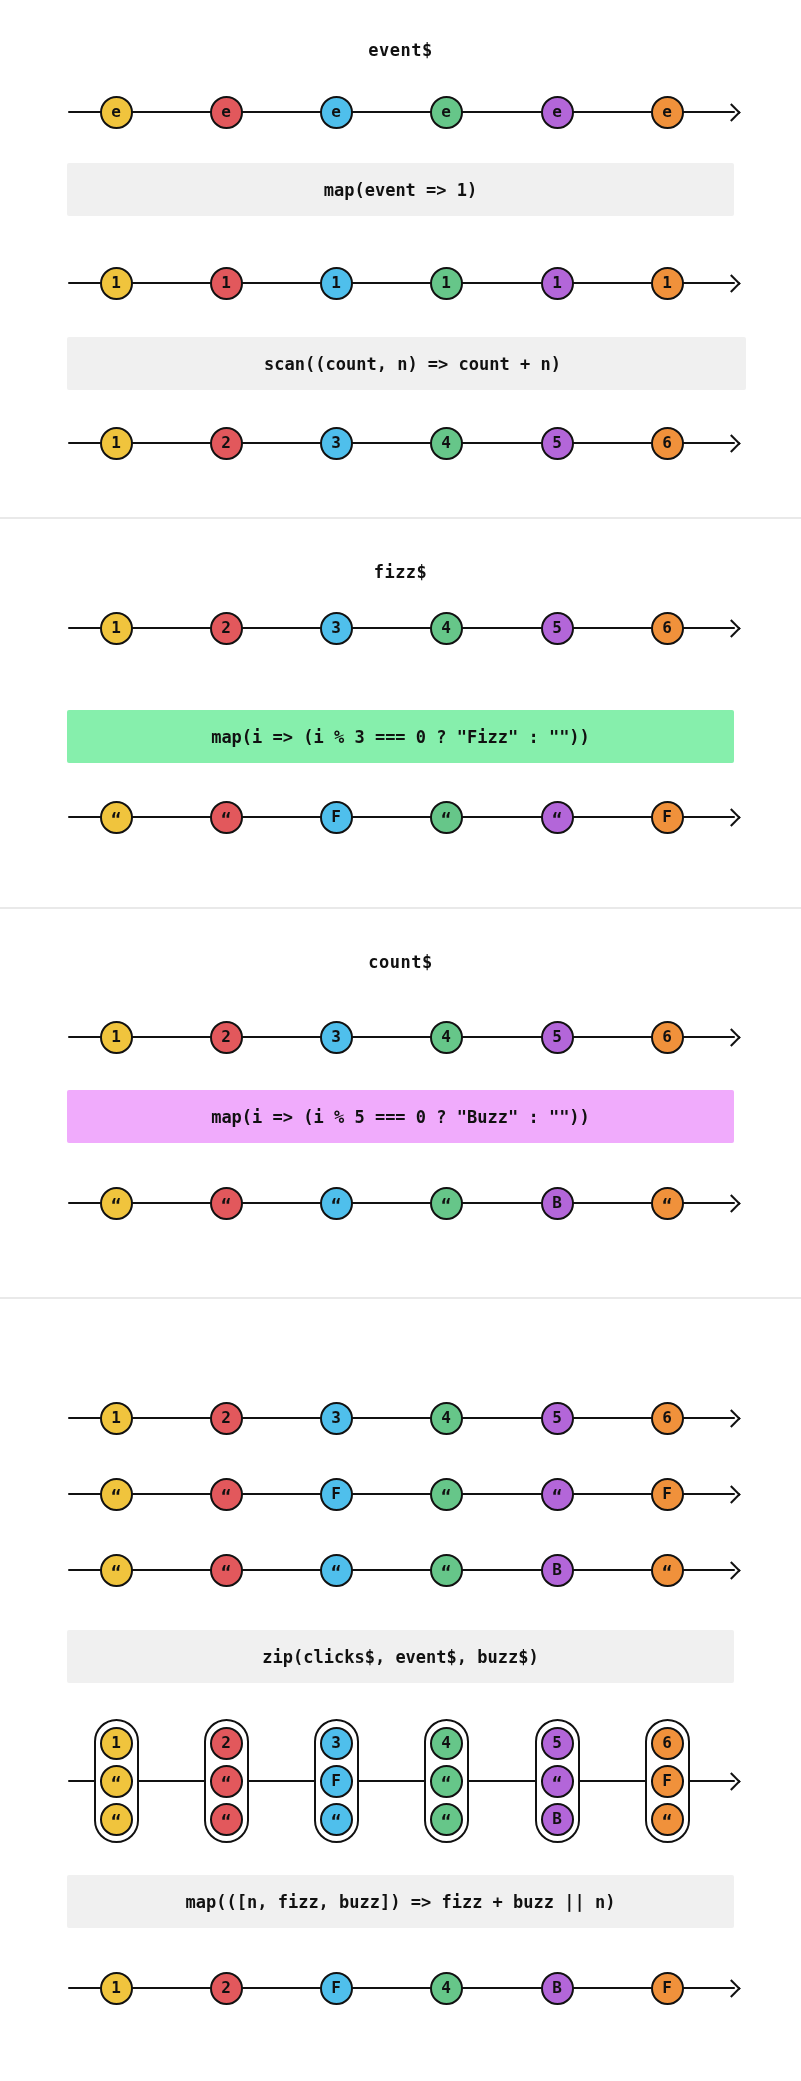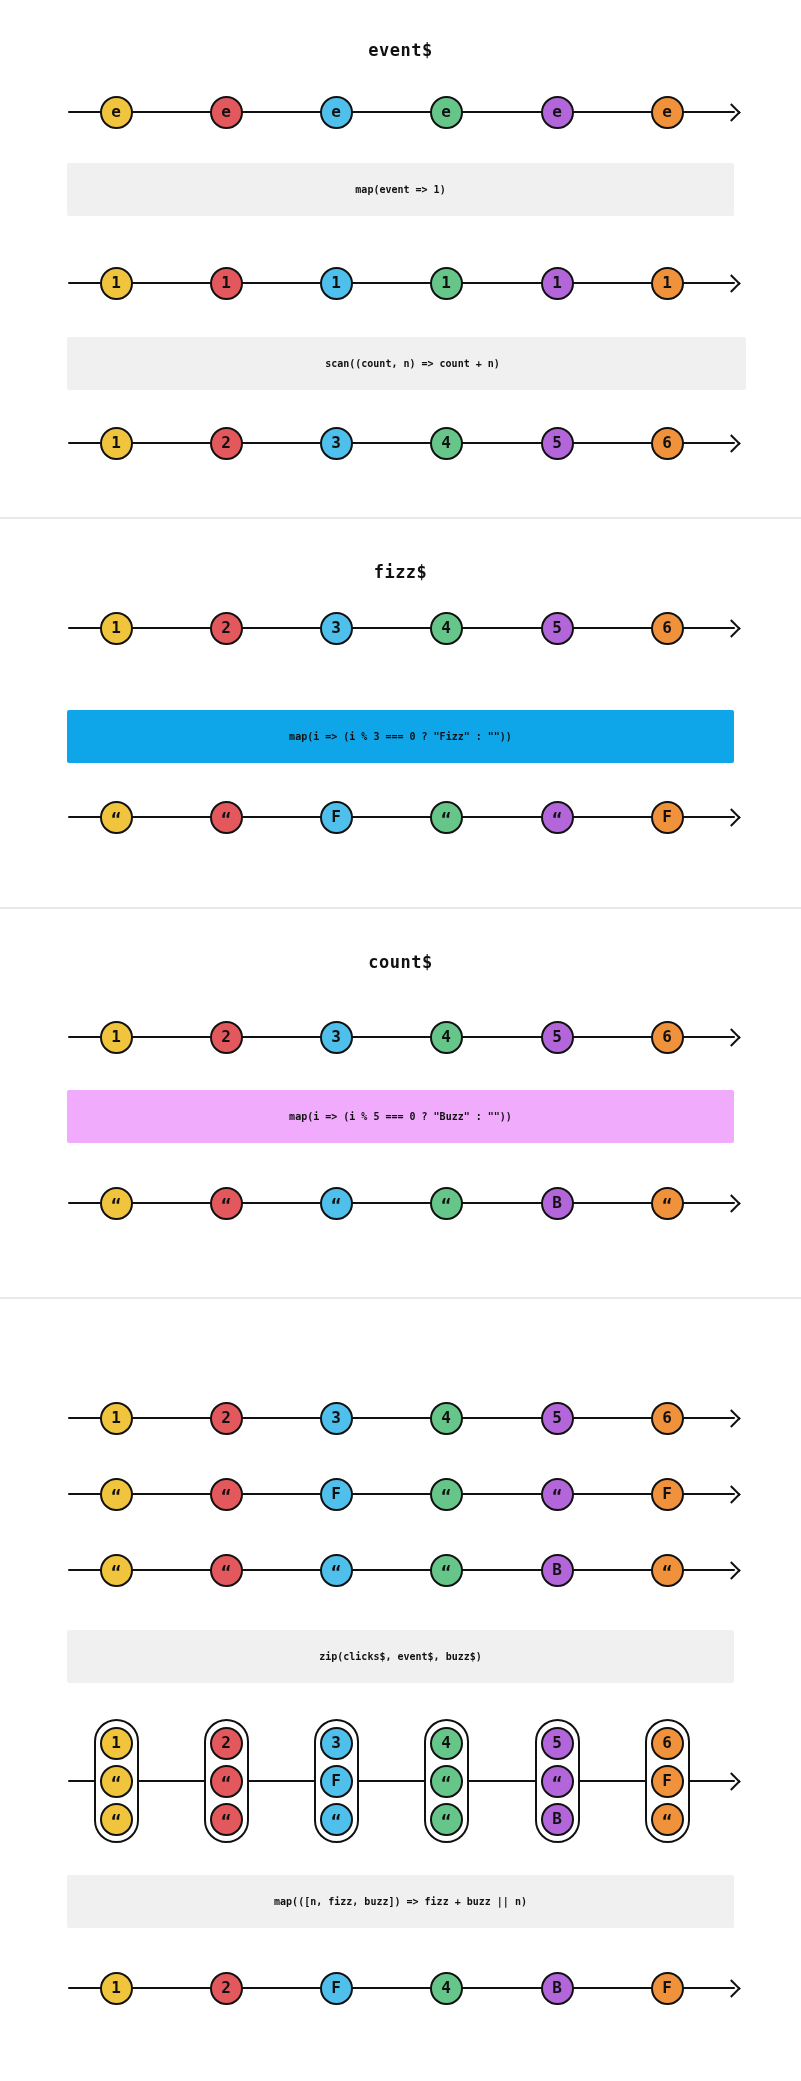--- a/index.html
+++ b/index.html
@@ -8,21 +8,21 @@
     font-family:"DejaVu Sans Mono","Liberation Mono",monospace;color:#111;
   }
   .section-title{
     position:absolute;left:0;width:801px;height:28px;line-height:28px;
     text-align:center;font-weight:bold;font-size:17px;letter-spacing:0.5px;
   }
   .op-box{
     position:absolute;left:67px;width:667px;height:53px;
     display:flex;align-items:center;justify-content:center;border-radius:2px;
   }
-  .op-text{font-weight:bold;font-size:10px;white-space:pre;}
+  .op-text{font-weight:bold;font-size:17px;white-space:pre;}
   .divider{position:absolute;left:0;width:801px;height:2px;}
   .tl-row{position:absolute;left:0;width:801px;height:34px;}
   .tl-line{position:absolute;left:68px;width:667px;top:15.75px;height:2.5px;border-radius:2px;}
   .tl-arrow{
     position:absolute;left:724.5px;top:10.5px;width:13px;height:13px;
     border-top:2.5px solid;border-right:2.5px solid;transform:rotate(45deg);
     box-sizing:border-box;background:transparent;
   }
   .marble{
     position:absolute;top:0.5px;width:33px;height:33px;box-sizing:border-box;
@@ -136,21 +136,21 @@
       <div class="marble" style="background: rgb(102, 198, 137); border-color: rgb(17, 17, 17); left: 429.5px;">
         <span class="glyph">4</span>
       </div>
       <div class="marble" style="background: rgb(179, 102, 217); border-color: rgb(17, 17, 17); left: 540.5px;">
         <span class="glyph">5</span>
       </div>
       <div class="marble" style="background: rgb(240, 145, 59); border-color: rgb(17, 17, 17); left: 650.5px;">
         <span class="glyph">6</span>
       </div>
     </div>
-    <div class="op-box" style="top: 710px; background: #0ea5e9;">
+    <div class="op-box" style="top: 710px; background: #86efac;">
       <div class="op-text">map(i =&gt; (i % 3 === 0 ? "Fizz" : ""))</div>
     </div>
     <div class="tl-row" style="top: 800px;">
       <div class="tl-line" style="background: rgb(17, 17, 17);"></div>
       <div class="tl-arrow" style="border-color: rgb(17, 17, 17);"></div>
       <div class="marble quote" style="background: rgb(240, 196, 61); border-color: rgb(17, 17, 17); left: 99.5px;">
         <span class="glyph">“</span>
       </div>
       <div class="marble quote" style="background: rgb(226, 88, 92); border-color: rgb(17, 17, 17); left: 209.5px;">
         <span class="glyph">“</span>

